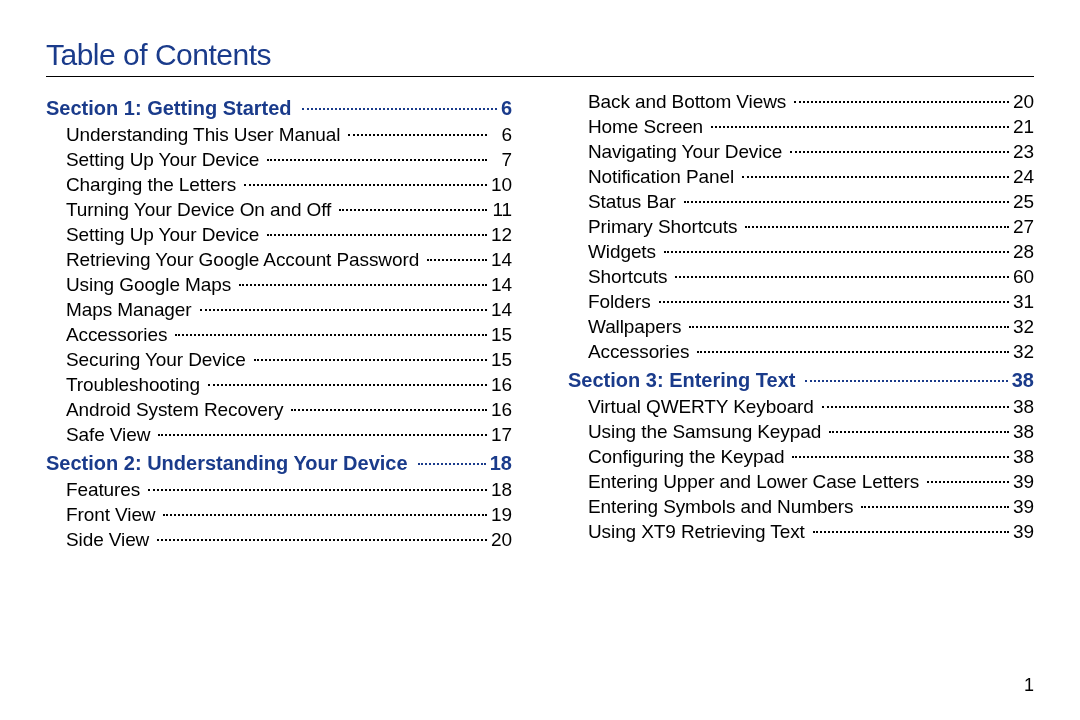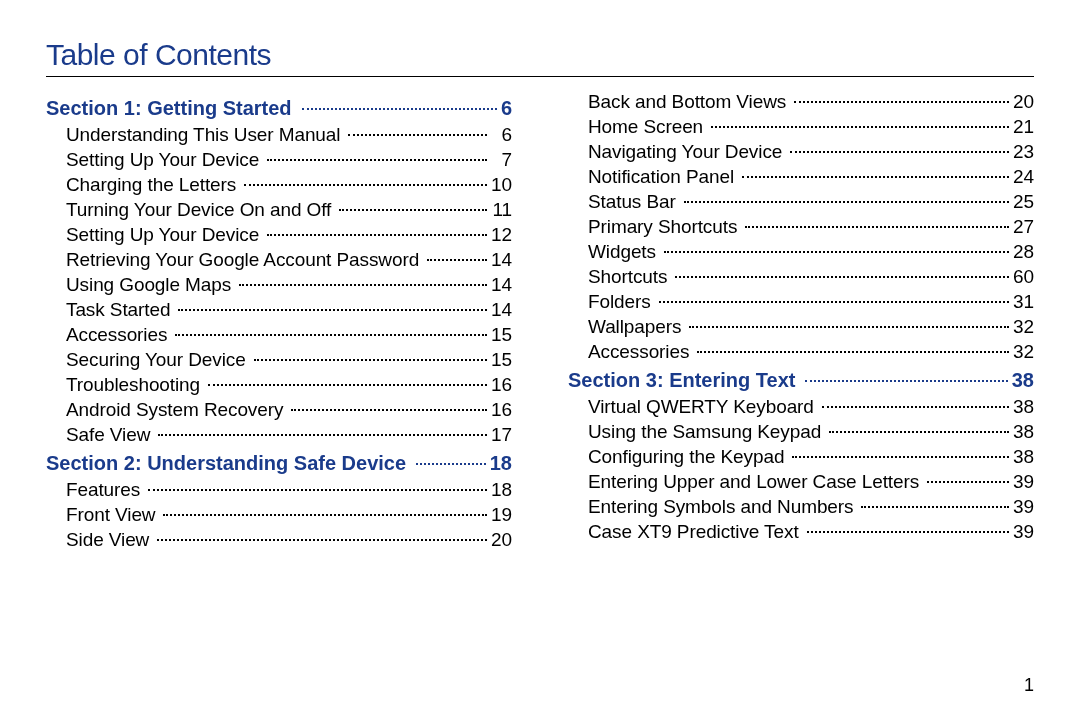--- a/index.html
+++ b/index.html
@@ -119,21 +119,21 @@
         <span class="label">Retrieving Your Google Account Password</span>
         <span class="dots"></span>
         <span class="pg">14</span>
       </div>
       <div class="entry">
         <span class="label">Using Google Maps</span>
         <span class="dots"></span>
         <span class="pg">14</span>
       </div>
       <div class="entry">
-        <span class="label">Task Started</span>
+        <span class="label">Maps Manager</span>
         <span class="dots"></span>
         <span class="pg">14</span>
       </div>
       <div class="entry">
         <span class="label">Accessories</span>
         <span class="dots"></span>
         <span class="pg">15</span>
       </div>
       <div class="entry">
         <span class="label">Securing Your Device</span>
@@ -149,21 +149,21 @@
         <span class="label">Android System Recovery</span>
         <span class="dots"></span>
         <span class="pg">16</span>
       </div>
       <div class="entry">
         <span class="label">Safe View</span>
         <span class="dots"></span>
         <span class="pg">17</span>
       </div>
       <div class="section-head">
-        <span class="label">Section 2:  Understanding Safe Device</span>
+        <span class="label">Section 2:  Understanding Your Device</span>
         <span class="dots"></span>
         <span class="pg">18</span>
       </div>
       <div class="entry">
         <span class="label">Features</span>
         <span class="dots"></span>
         <span class="pg">18</span>
       </div>
       <div class="entry">
         <span class="label">Front View</span>
@@ -254,19 +254,19 @@
         <span class="label">Entering Upper and Lower Case Letters</span>
         <span class="dots"></span>
         <span class="pg">39</span>
       </div>
       <div class="entry">
         <span class="label">Entering Symbols and Numbers</span>
         <span class="dots"></span>
         <span class="pg">39</span>
       </div>
       <div class="entry">
-        <span class="label">Case XT9 Predictive Text</span>
+        <span class="label">Using XT9 Retrieving Text</span>
         <span class="dots"></span>
         <span class="pg">39</span>
       </div>
     </div>
   <div class="footer-page">1</div>
 </div>
 
 </body></html>

